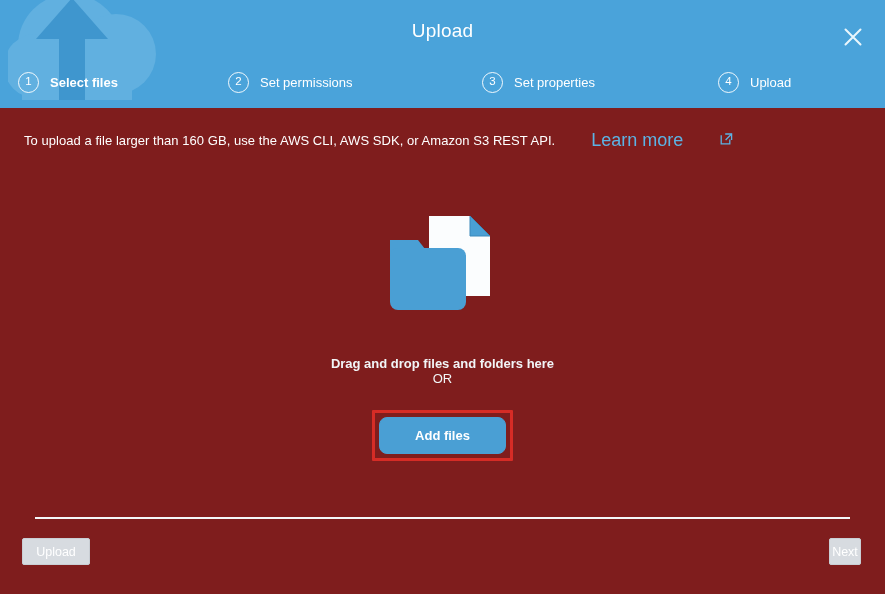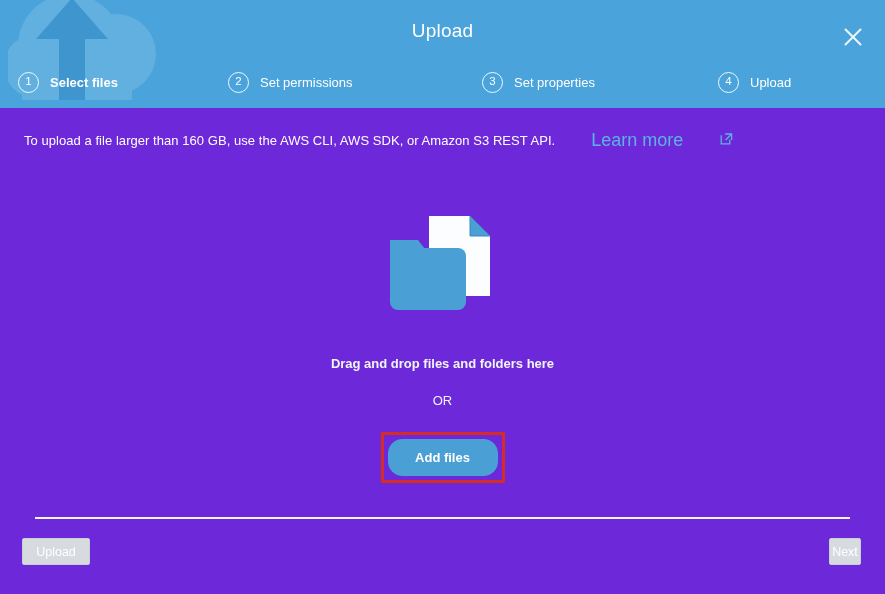--- a/index.html
+++ b/index.html
@@ -15,21 +15,21 @@
     font-family: "Liberation Sans", sans-serif;
     background: #4e606e;
     color: #ffffff;
     -webkit-font-smoothing: antialiased;
   }
 
   .modal {
     position: relative;
     width: 885px;
     height: 594px;
-    background: #6d28d9;
+    background: #7f1d1d;
     overflow: hidden;
   }
 
   
   .header {
     position: relative;
     width: 885px;
     height: 108px;
     background: #4aa3da;
     overflow: hidden;
@@ -170,39 +170,39 @@
   }
 
   .dropzone-primary {
     margin-top: 38px;
     font-size: 13px;
     font-weight: bold;
     color: #f2f5f7;
   }
 
   .dropzone-or {
-    margin-top: 22px;
+    margin-top: 0;
     font-size: 13px;
     color: #f2f5f7;
   }
 
   .addfiles-wrap {
     margin-top: 24px;
     position: relative;
     padding: 4px;
     border: 3px solid #d62c26;
     border-radius: 1px;
   }
 
   .addfiles-btn {
-    width: 110px;
+    width: 127px;
     height: 37px;
     background: #4a9fd4;
     border: 1px solid #4a9fd4;
-    border-radius: 14px;
+    border-radius: 8px;
     color: #ffffff;
     font-family: "Liberation Sans", sans-serif;
     font-size: 13px;
     font-weight: bold;
     cursor: pointer;
     display: flex;
     align-items: center;
     justify-content: center;
   }
 

